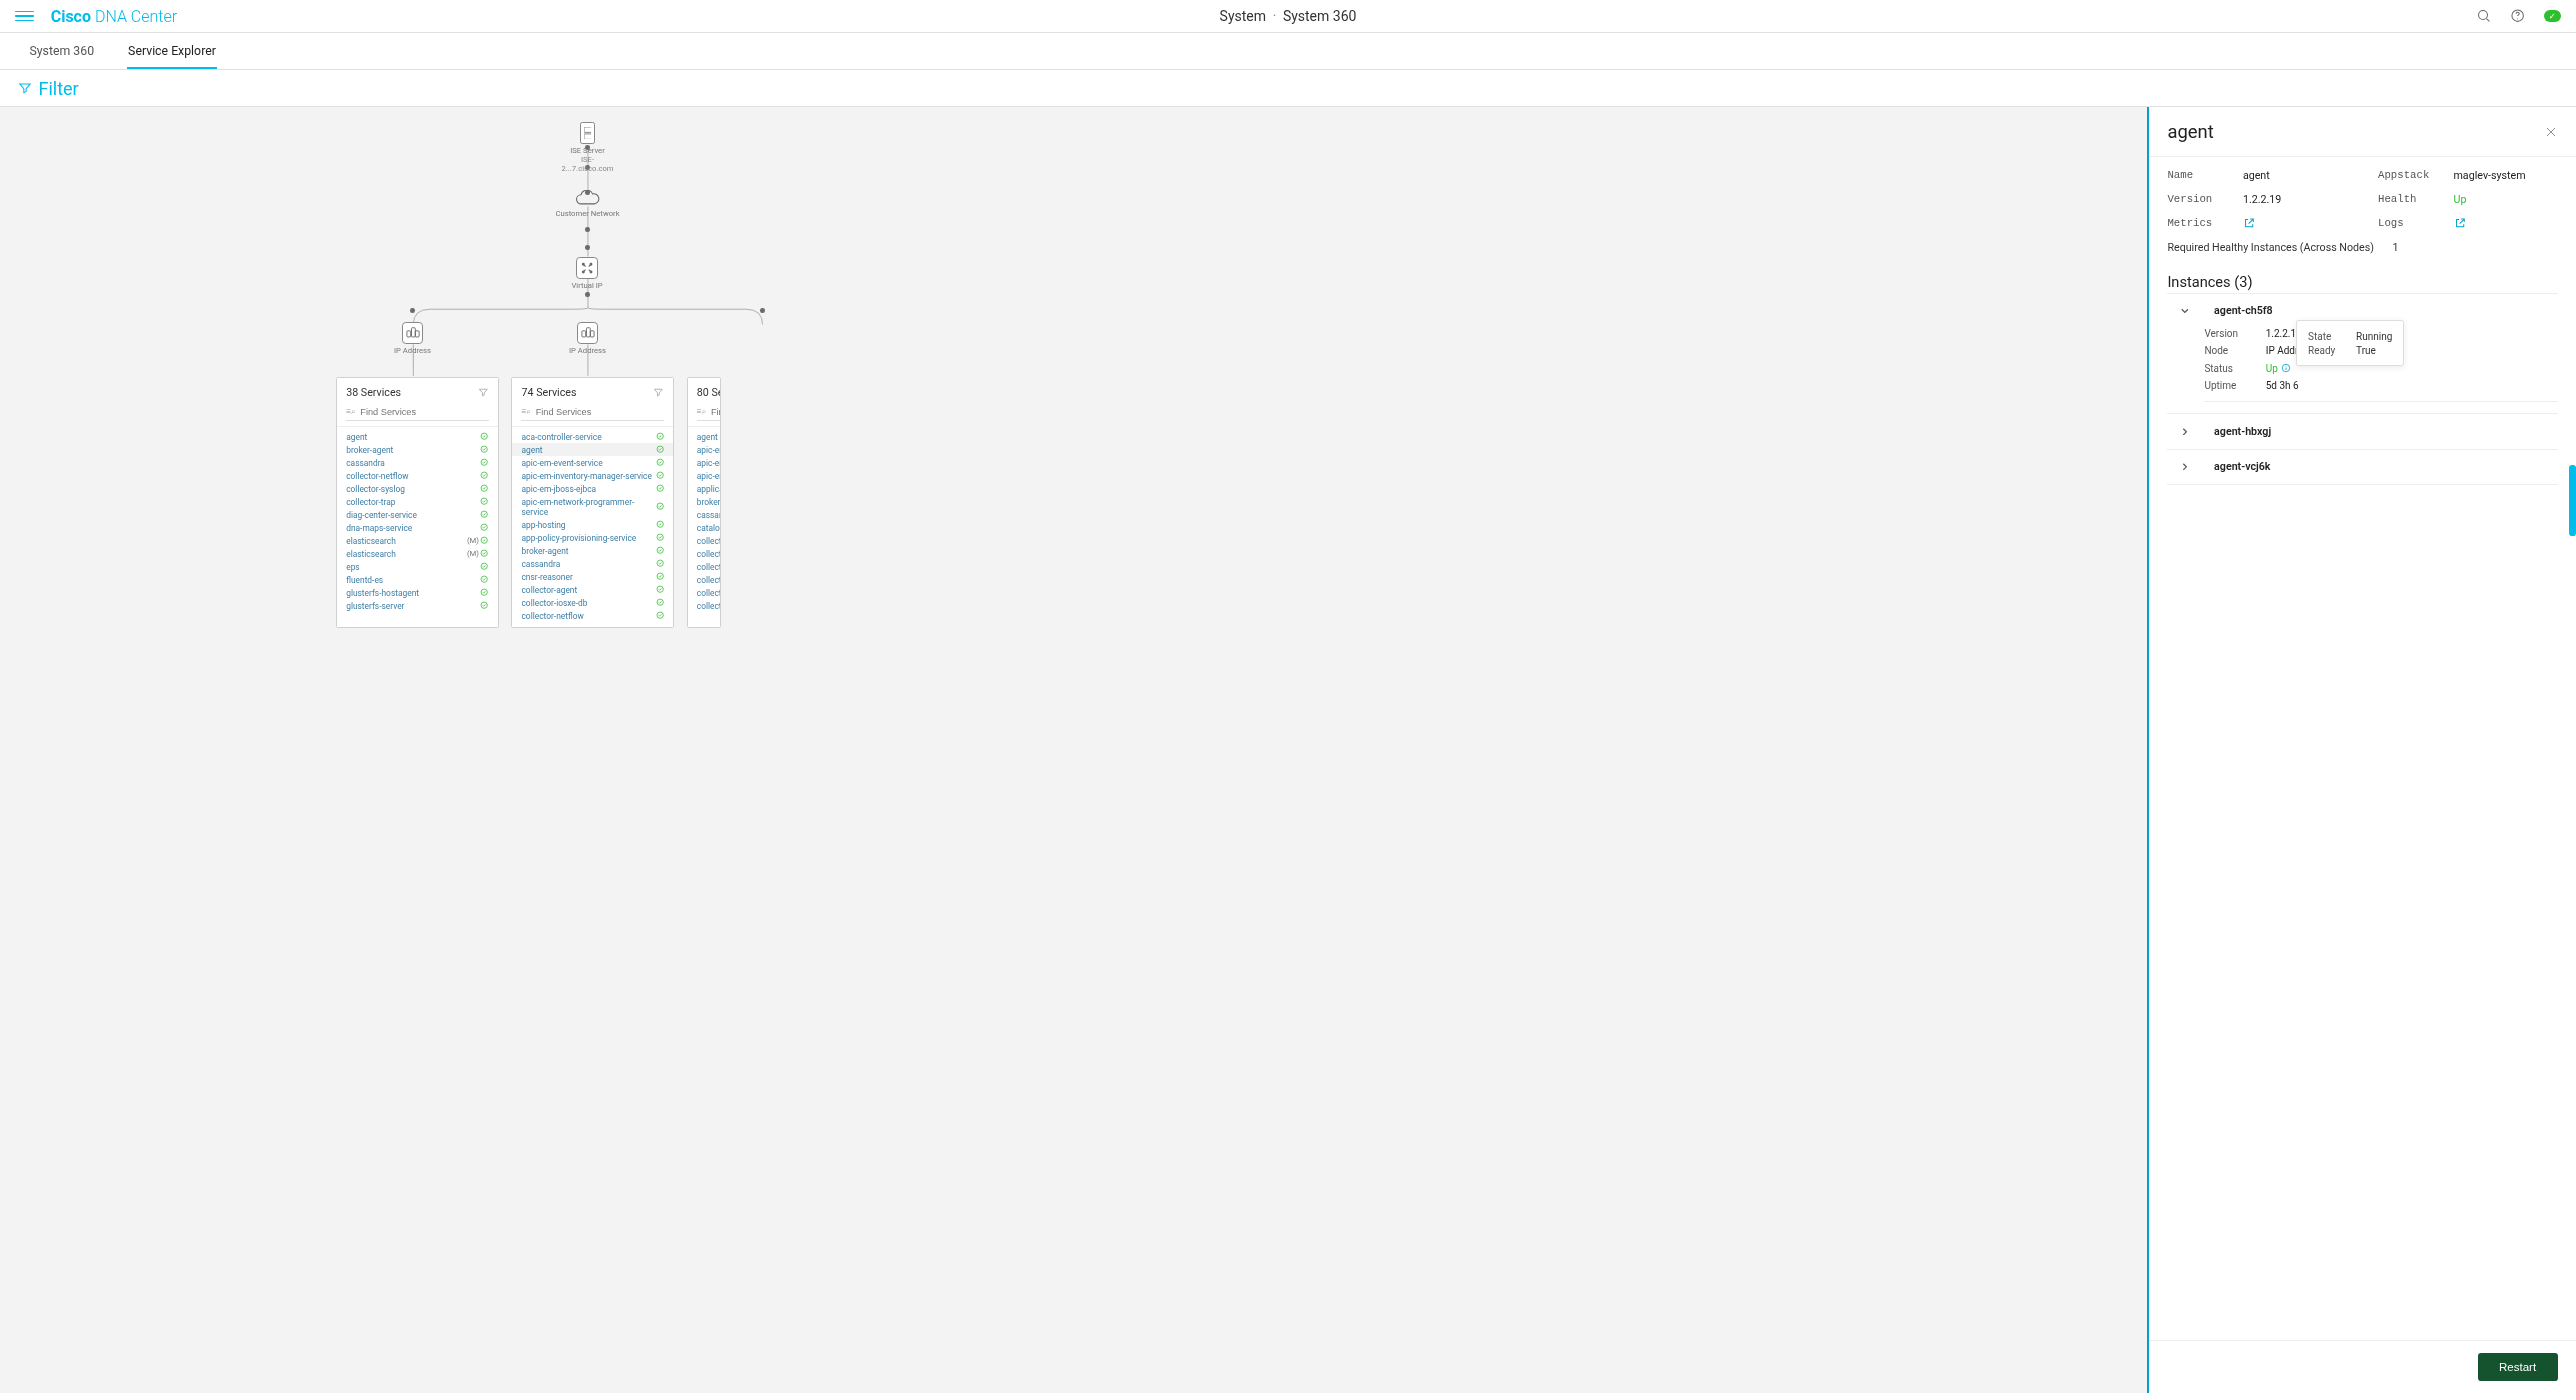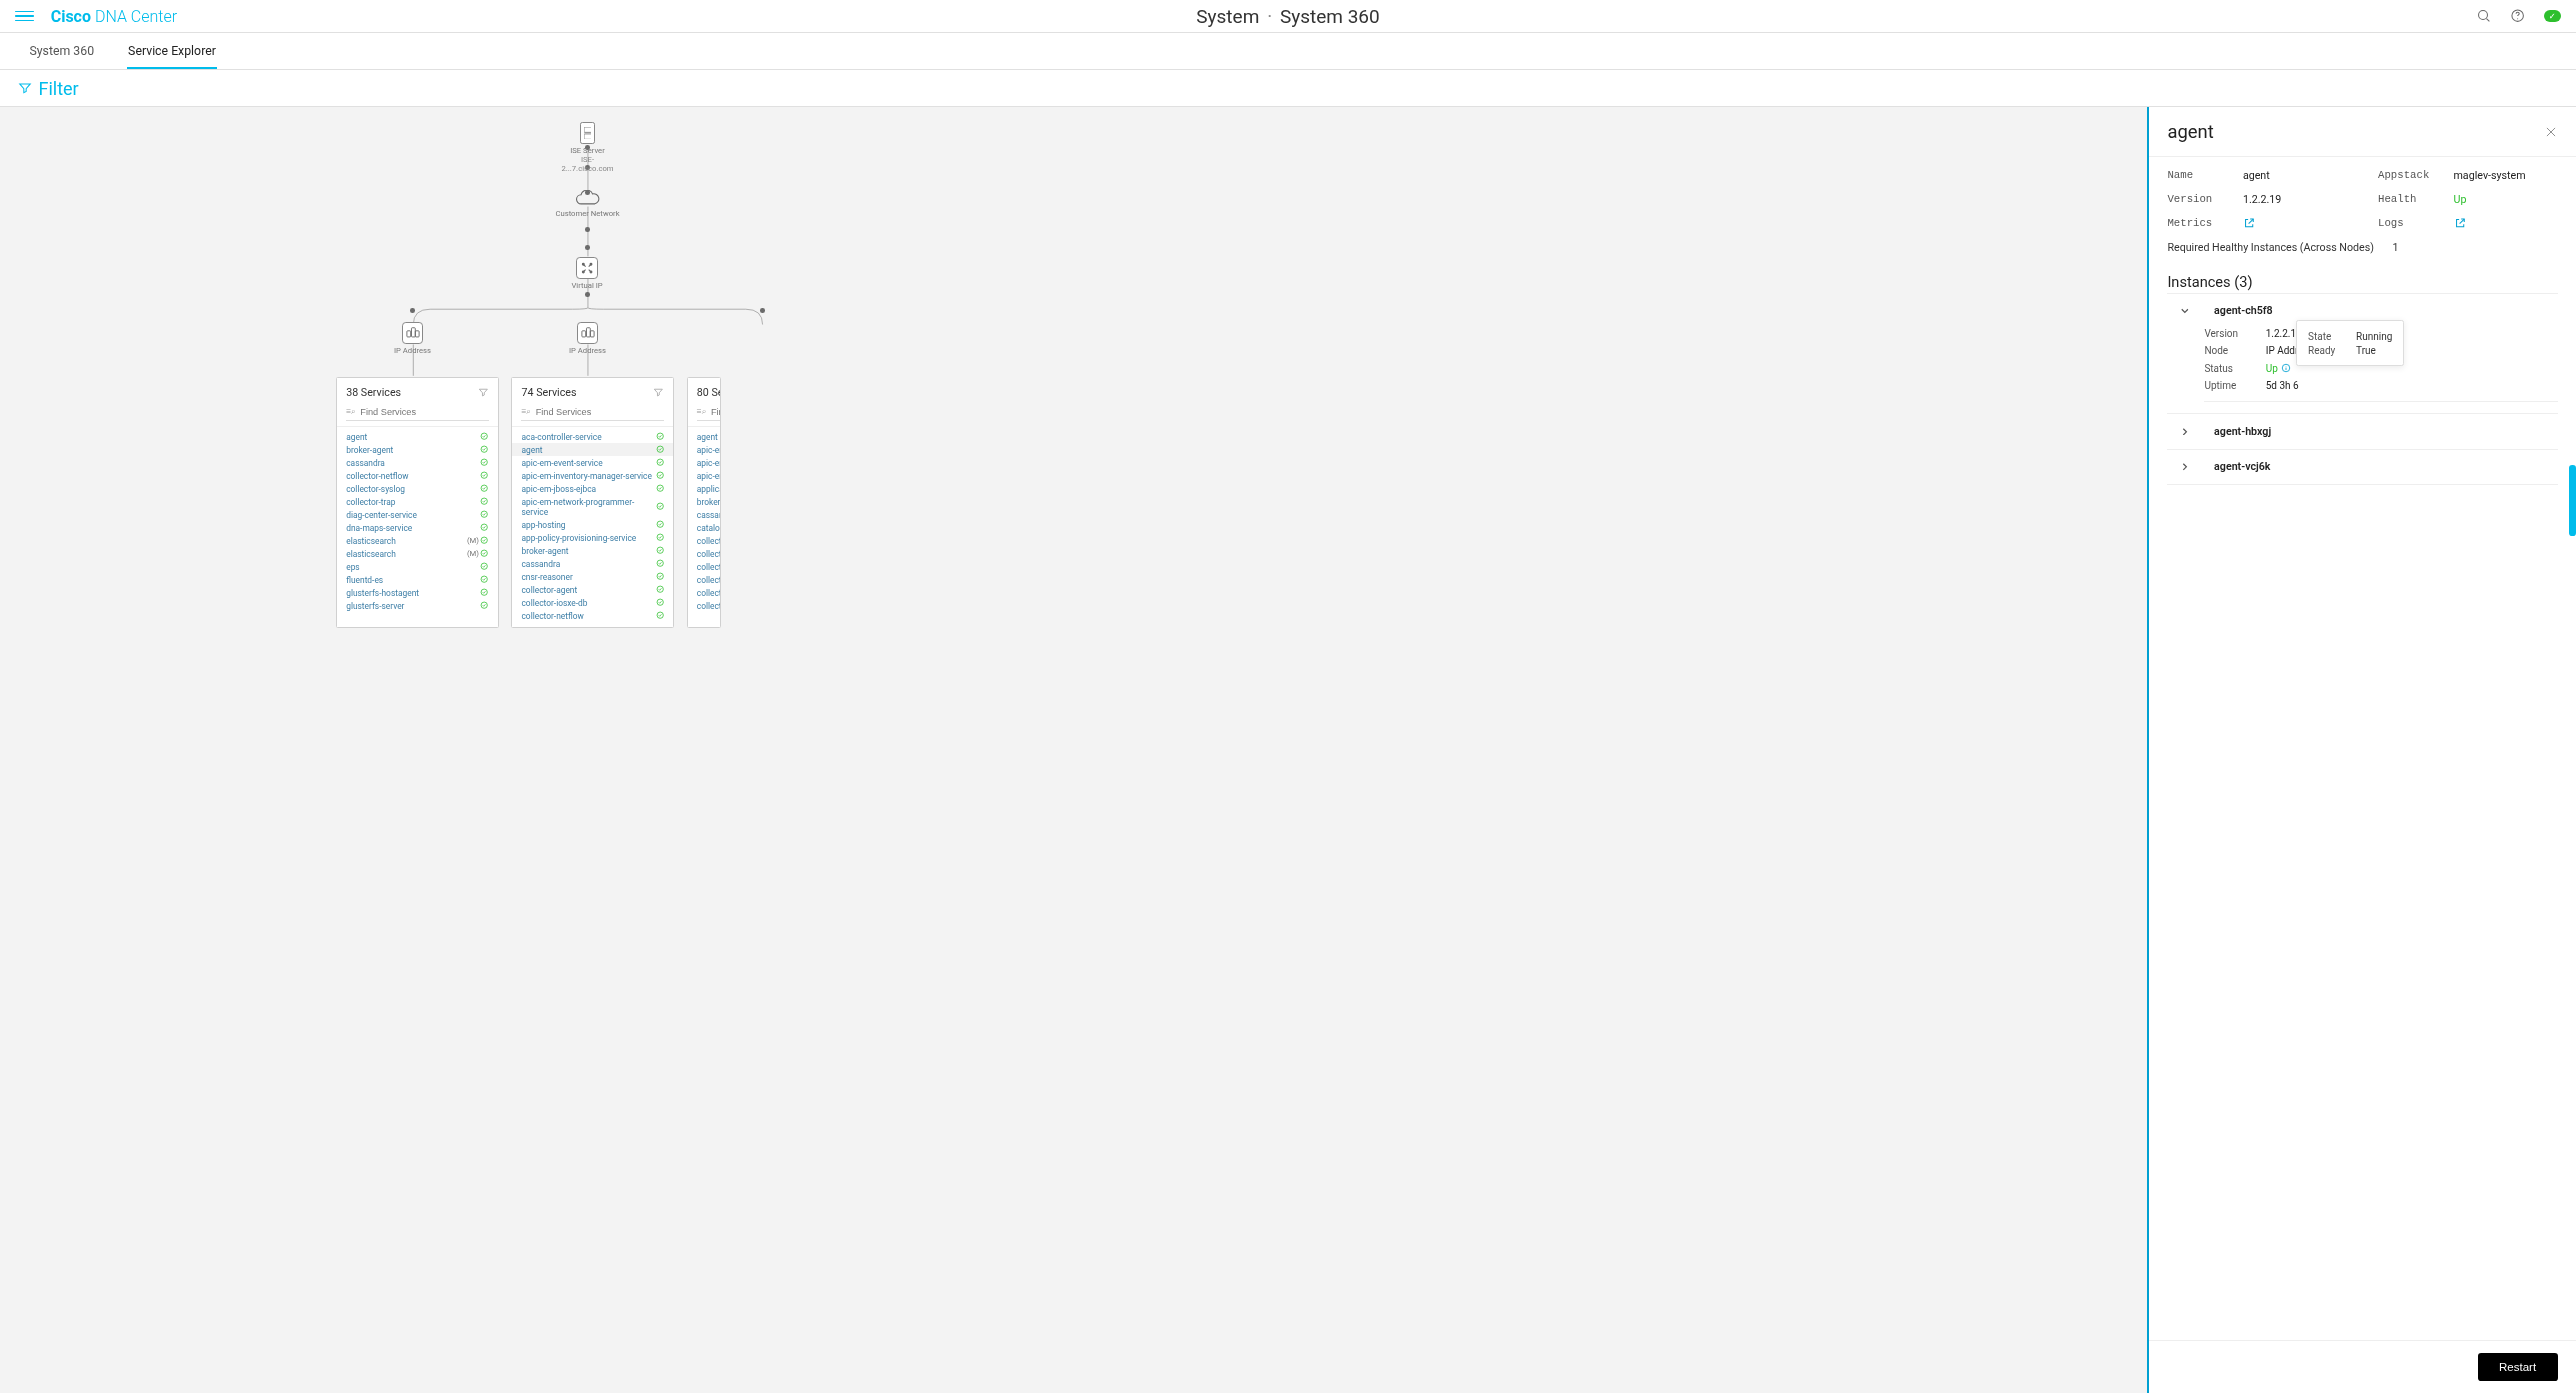--- a/index.html
+++ b/index.html
@@ -6,21 +6,21 @@
   html, body { width: 100%; height: 100%; font-family: -apple-system, BlinkMacSystemFont, "Segoe UI", Roboto, "Helvetica Neue", Arial, sans-serif; color: #333; background: #fff; }
   body { overflow: hidden; }
 
   
   .topbar { display:flex; align-items:center; height:33px; border-bottom:0.8px solid #e0e0e0; padding:0 15.3px; position:relative; }
   .hamburger { width:18.4px; height:18.4px; display:flex; flex-direction:column; justify-content:center; gap:3.1px; margin-right:17px; cursor:pointer; }
   .hamburger span { display:block; height:1.5px; background:#00bceb; border-radius:0.8px; }
   .brand { font-size:16px; font-weight:300; color:#00bceb; }
   .brand b { font-weight:700; color:#00bceb; }
   .brand .thin { font-weight:300; color:#00bceb; }
-  .breadcrumb { position:absolute; left:50%; transform:translateX(-50%); font-size:19px; color:#333; }
+  .breadcrumb { position:absolute; left:50%; transform:translateX(-50%); font-size:14px; color:#333; }
   .breadcrumb .sep { color:#888; margin:0 3.1px; }
   .topbar-right { margin-left:auto; display:flex; align-items:center; gap:18.4px; }
   .icon-btn { display:flex; align-items:center; justify-content:center; cursor:pointer; color:#666; }
   .cloud-chk { width:17px; height:12.3px; border-radius:7.7px; background:#2dbf2d; position:relative; display:flex; align-items:center; justify-content:center; }
   .cloud-chk::after { content:"✓"; color:#fff; font-size:8.4px; line-height:1; }
 
   
   .tabs { display:flex; gap:31px; padding:0 28px; height:37px; align-items:flex-end; border-bottom:0.8px solid #e0e0e0; }
   .tab { font-size:12.3px; color:#555; padding:0 1.5px 9.2px 1.5px; cursor:pointer; border-bottom:2.3px solid transparent; }
   .tab.active { color:#222; border-bottom-color:#00bceb; }
@@ -81,21 +81,21 @@
   .inst-body { margin-top:7.7px; padding-left:23px; font-size:10px; position:relative; }
   .inst-body .row { display:flex; gap:15.3px; padding:3.1px 0; }
   .inst-body .row .k { width:46px; color:#555; }
   .inst-body .row .v { color:#222; }
   .inst-body .row .v.up { color:#2dbf2d; display:flex; align-items:center; gap:3.1px; }
   .inst-sep { border-bottom:0.8px solid #eee; margin-top:7.7px; }
   .tooltip-box { position:absolute; left:115px; top:-4.6px; background:#fff; border:0.8px solid #ddd; border-radius:2.3px; box-shadow:0 1.5px 6.1px rgba(0,0,0,0.08); padding:7.7px 10.7px; font-size:10px; color:#333; z-index:2; }
   .tooltip-box .trow { display:flex; gap:14px; padding:1.5px 0; }
   .tooltip-box .trow .tk { width:34px; color:#555; }
   .side-footer { border-top:0.8px solid #eee; padding:12.3px 18.4px; display:flex; justify-content:flex-end; }
-  .btn-primary { background:#000000; color:#fff; border:none; border-radius:3.1px; padding:7.7px 21.5px; font-size:11.5px; cursor:pointer; }
+  .btn-primary { background:#14532d; color:#fff; border:none; border-radius:3.1px; padding:7.7px 21.5px; font-size:11.5px; cursor:pointer; }
 
   
   .blue-scroll { position:fixed; right:0; top:465px; width:7px; height:71px; background:#00bceb; border-radius:3.1px; z-index:10; }
 
   
   svg { display:block; }
 </style>
 </head>
 <body>
 

